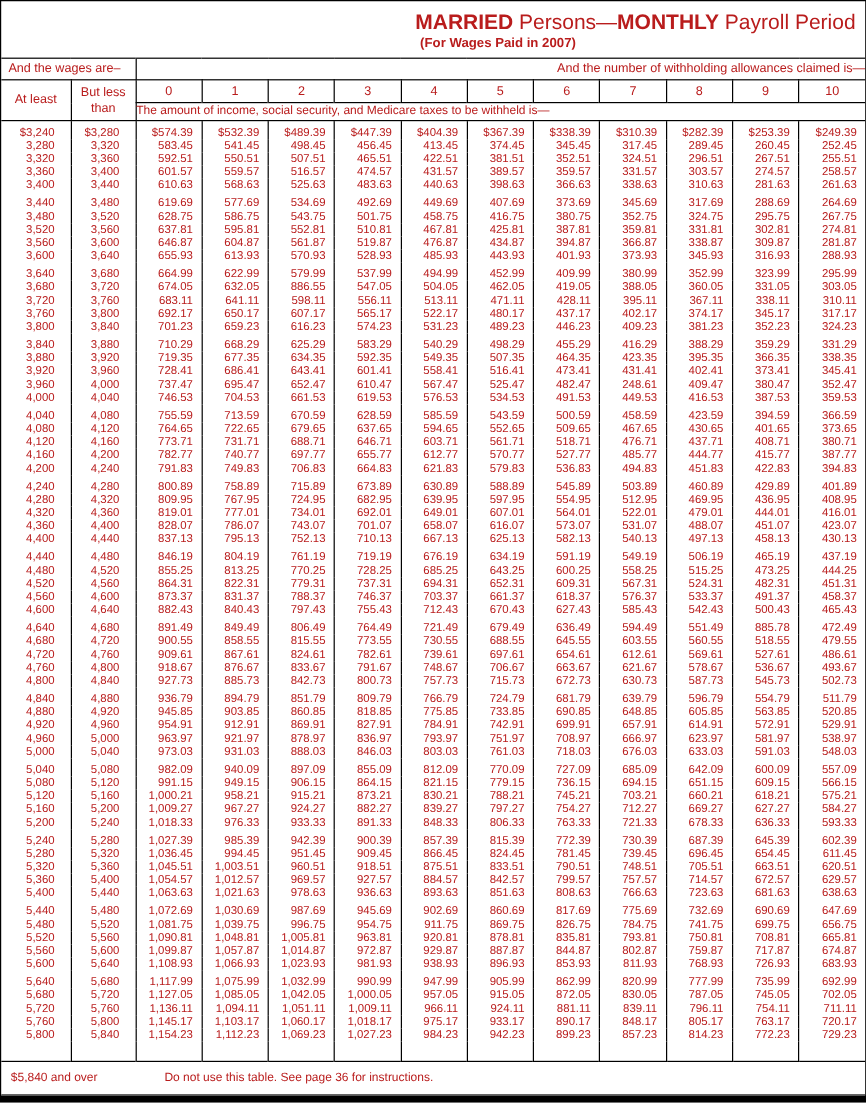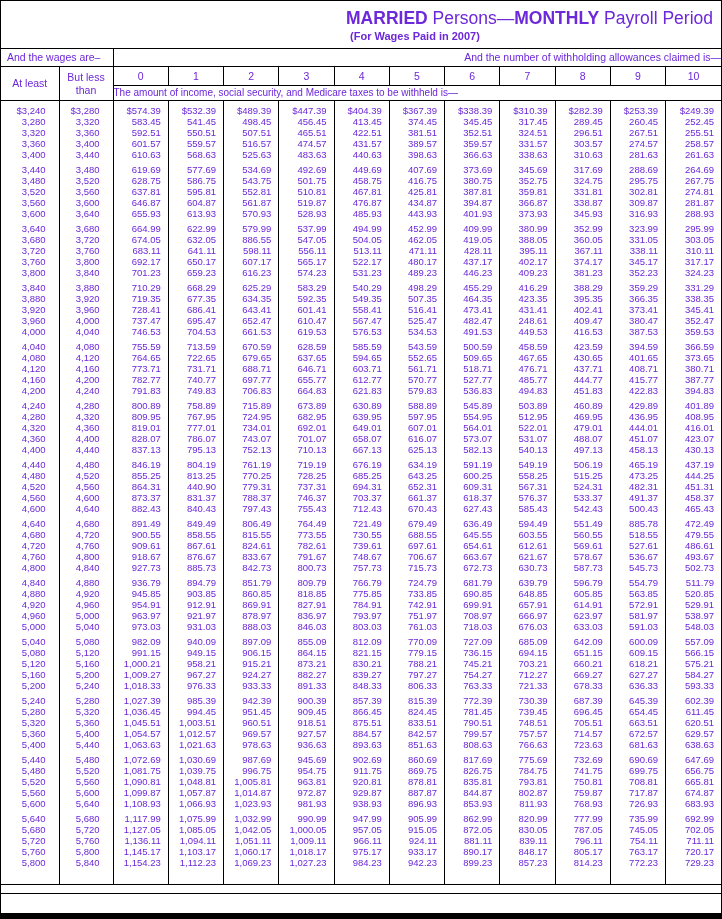--- a/index.html
+++ b/index.html
@@ -1,20 +1,20 @@
 <!DOCTYPE html>
 <html><head>
 <meta charset="utf-8">
 <style>
   * { margin:0; padding:0; box-sizing:border-box; }
   html,body { background:#fff; }
   .page {
     width:722px; height:919px; background:#fff; position:relative; overflow:hidden;
     border:1px solid #000; border-bottom:6px solid #000;
-    font-family:"Liberation Sans", sans-serif; color:#6d28d9;
+    font-family:"Liberation Sans", sans-serif; color:#b91c1c;
   }
   .title { text-align:right; padding:7px 8px 0 0; font-size:17.5px; white-space:nowrap; }
   .title .bold { font-weight:bold; }
   .subtitle { text-align:center; font-weight:bold; font-size:11px; margin-top:1px; margin-bottom:6px; transform:translateX(54px); }
 
   table.wh { width:100%; border-collapse:collapse; table-layout:fixed; border-top:1.5px solid #000; border-bottom:1px solid #000; }
   col.c-atleast { width:58px; }
   col.c-butless { width:54px; }
 
   thead th { font-weight:normal; }
@@ -566,21 +566,21 @@
           <td>600.25</td>
           <td>558.25</td>
           <td>515.25</td>
           <td>473.25</td>
           <td>444.25</td>
         </tr>
         <tr>
           <td class="wage">4,520</td>
           <td class="wage">4,560</td>
           <td>864.31</td>
-          <td>440.90</td>
+          <td>822.31</td>
           <td>779.31</td>
           <td>737.31</td>
           <td>694.31</td>
           <td>652.31</td>
           <td>609.31</td>
           <td>567.31</td>
           <td>524.31</td>
           <td>482.31</td>
           <td>451.31</td>
         </tr>
@@ -1075,15 +1075,19 @@
           <td></td>
           <td></td>
           <td></td>
           <td></td>
           <td></td>
           <td></td>
         </tr>
       </tbody>
   </table>
 
+  <div class="footer">
+    <span class="over">$5,840 and over</span>
+    <span class="note">Do not use this table. See page 36 for instructions.</span>
+  </div>
   <div class="bottom-rule"></div>
 
 </div>
 
 </body></html>

